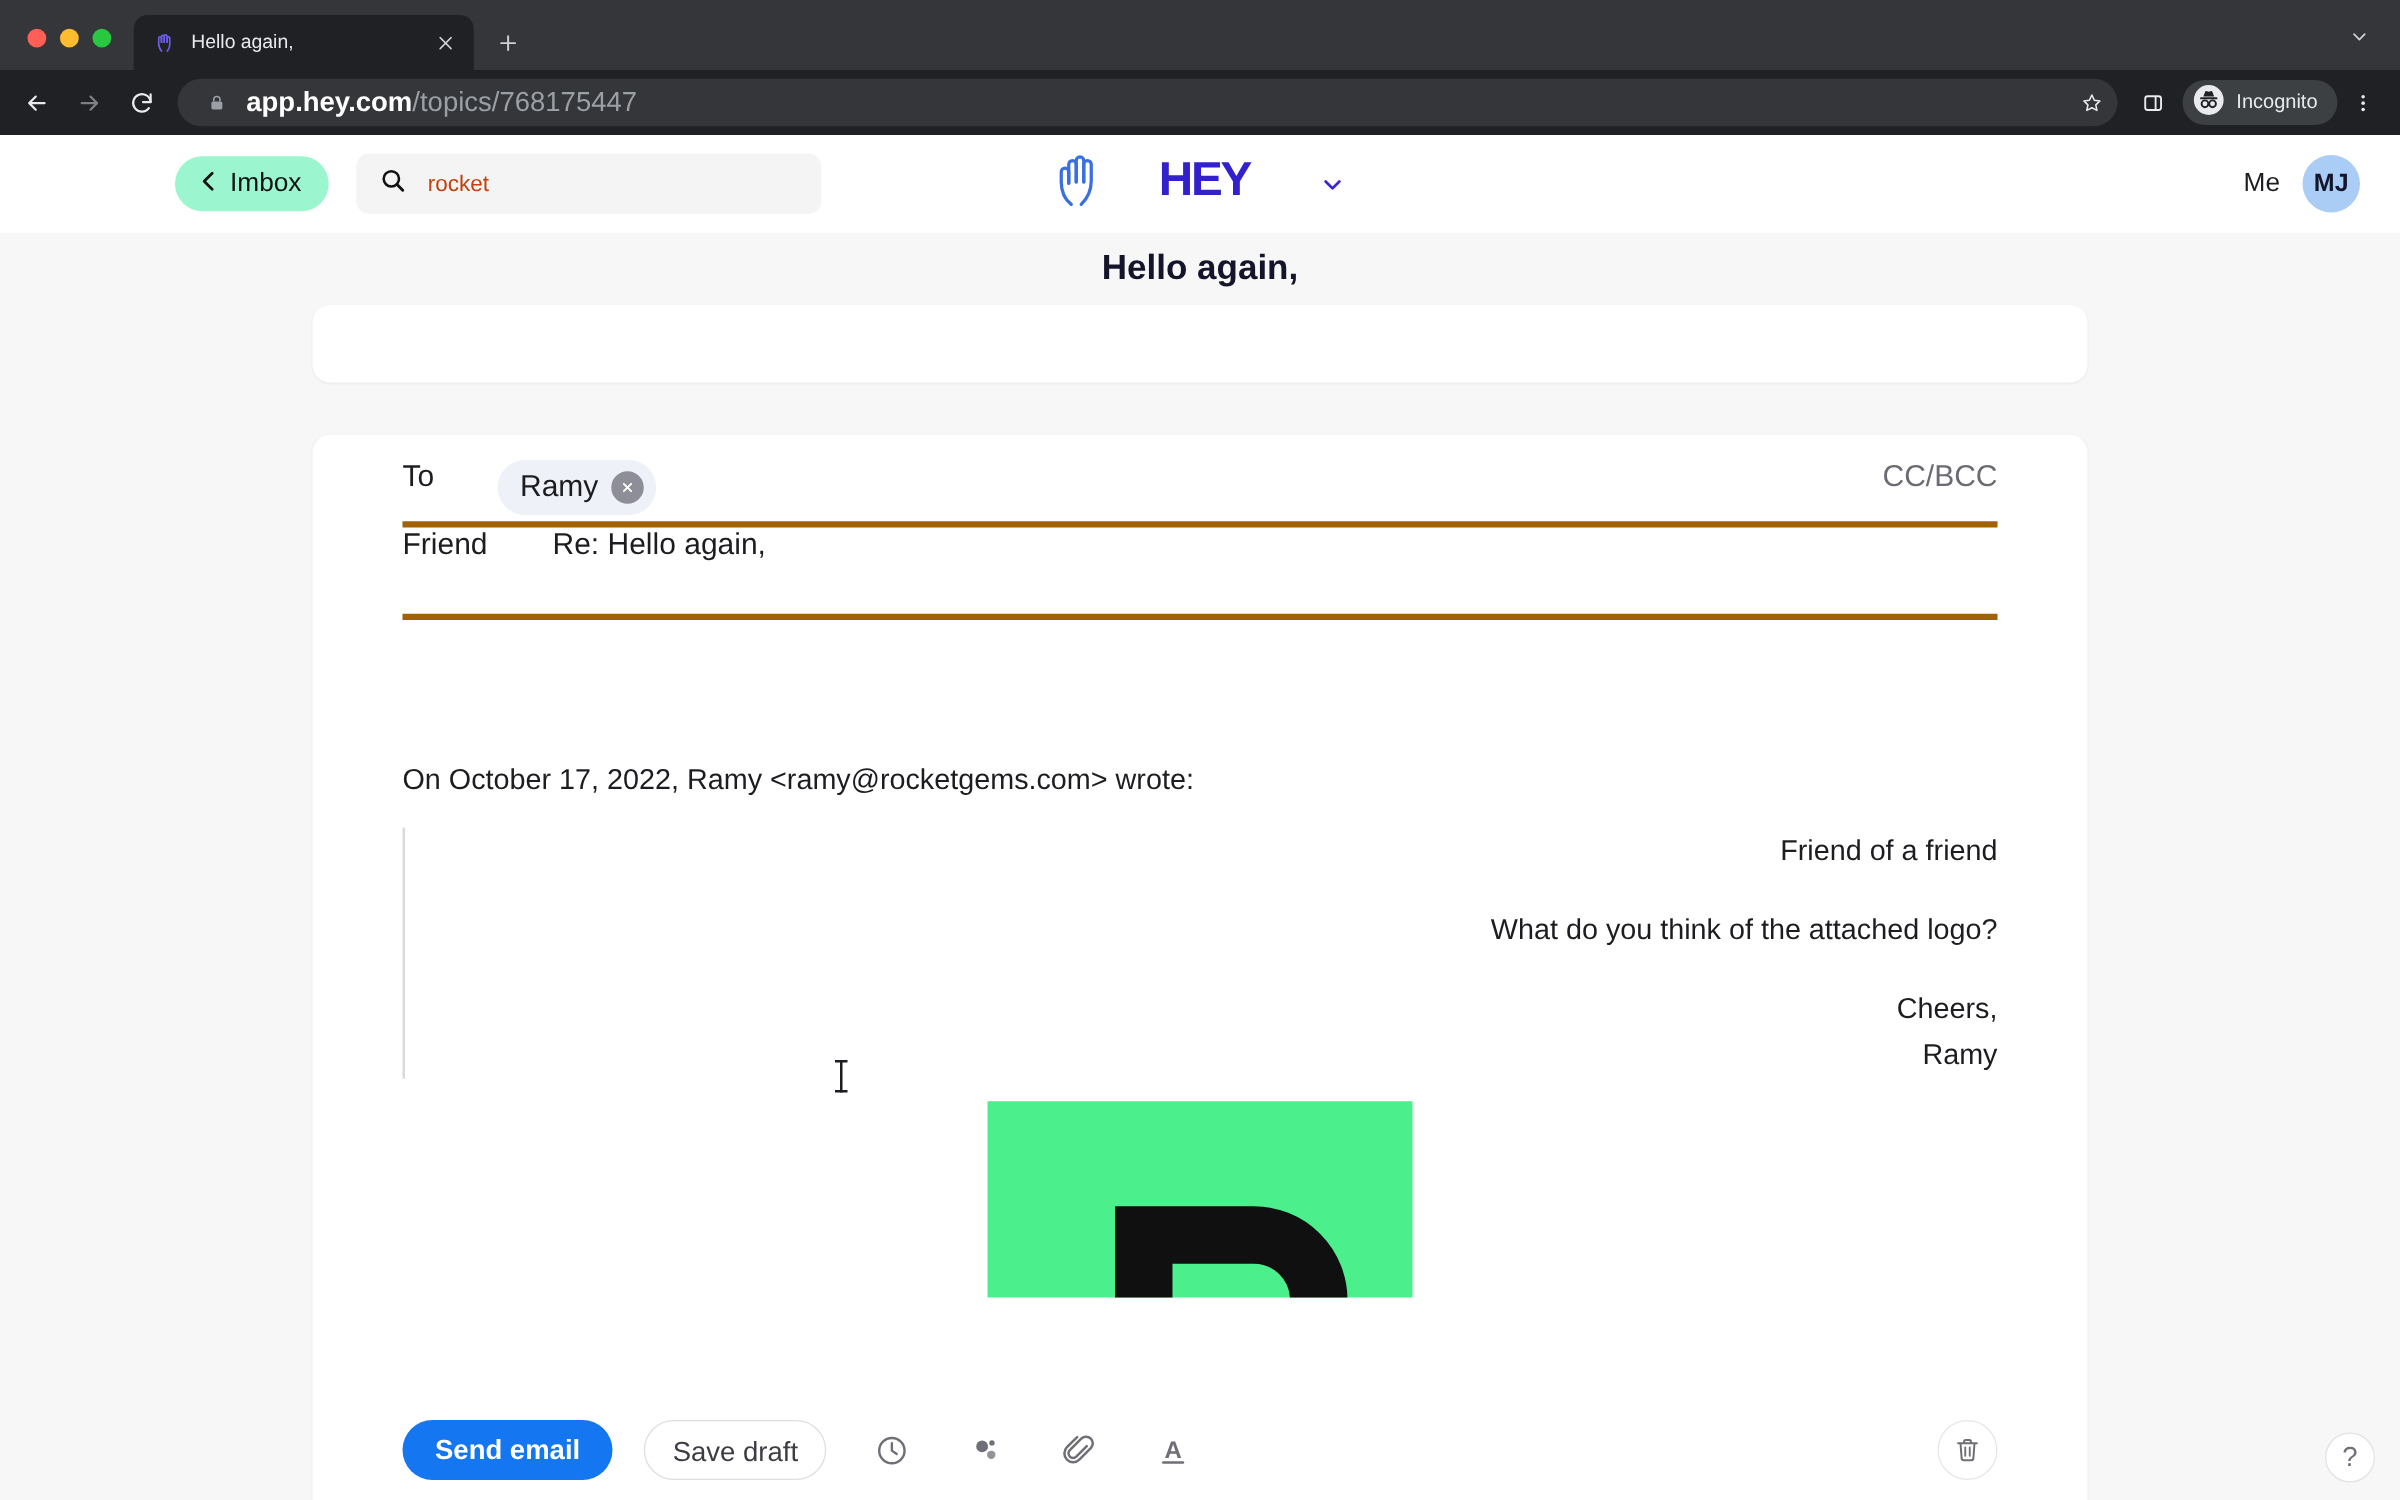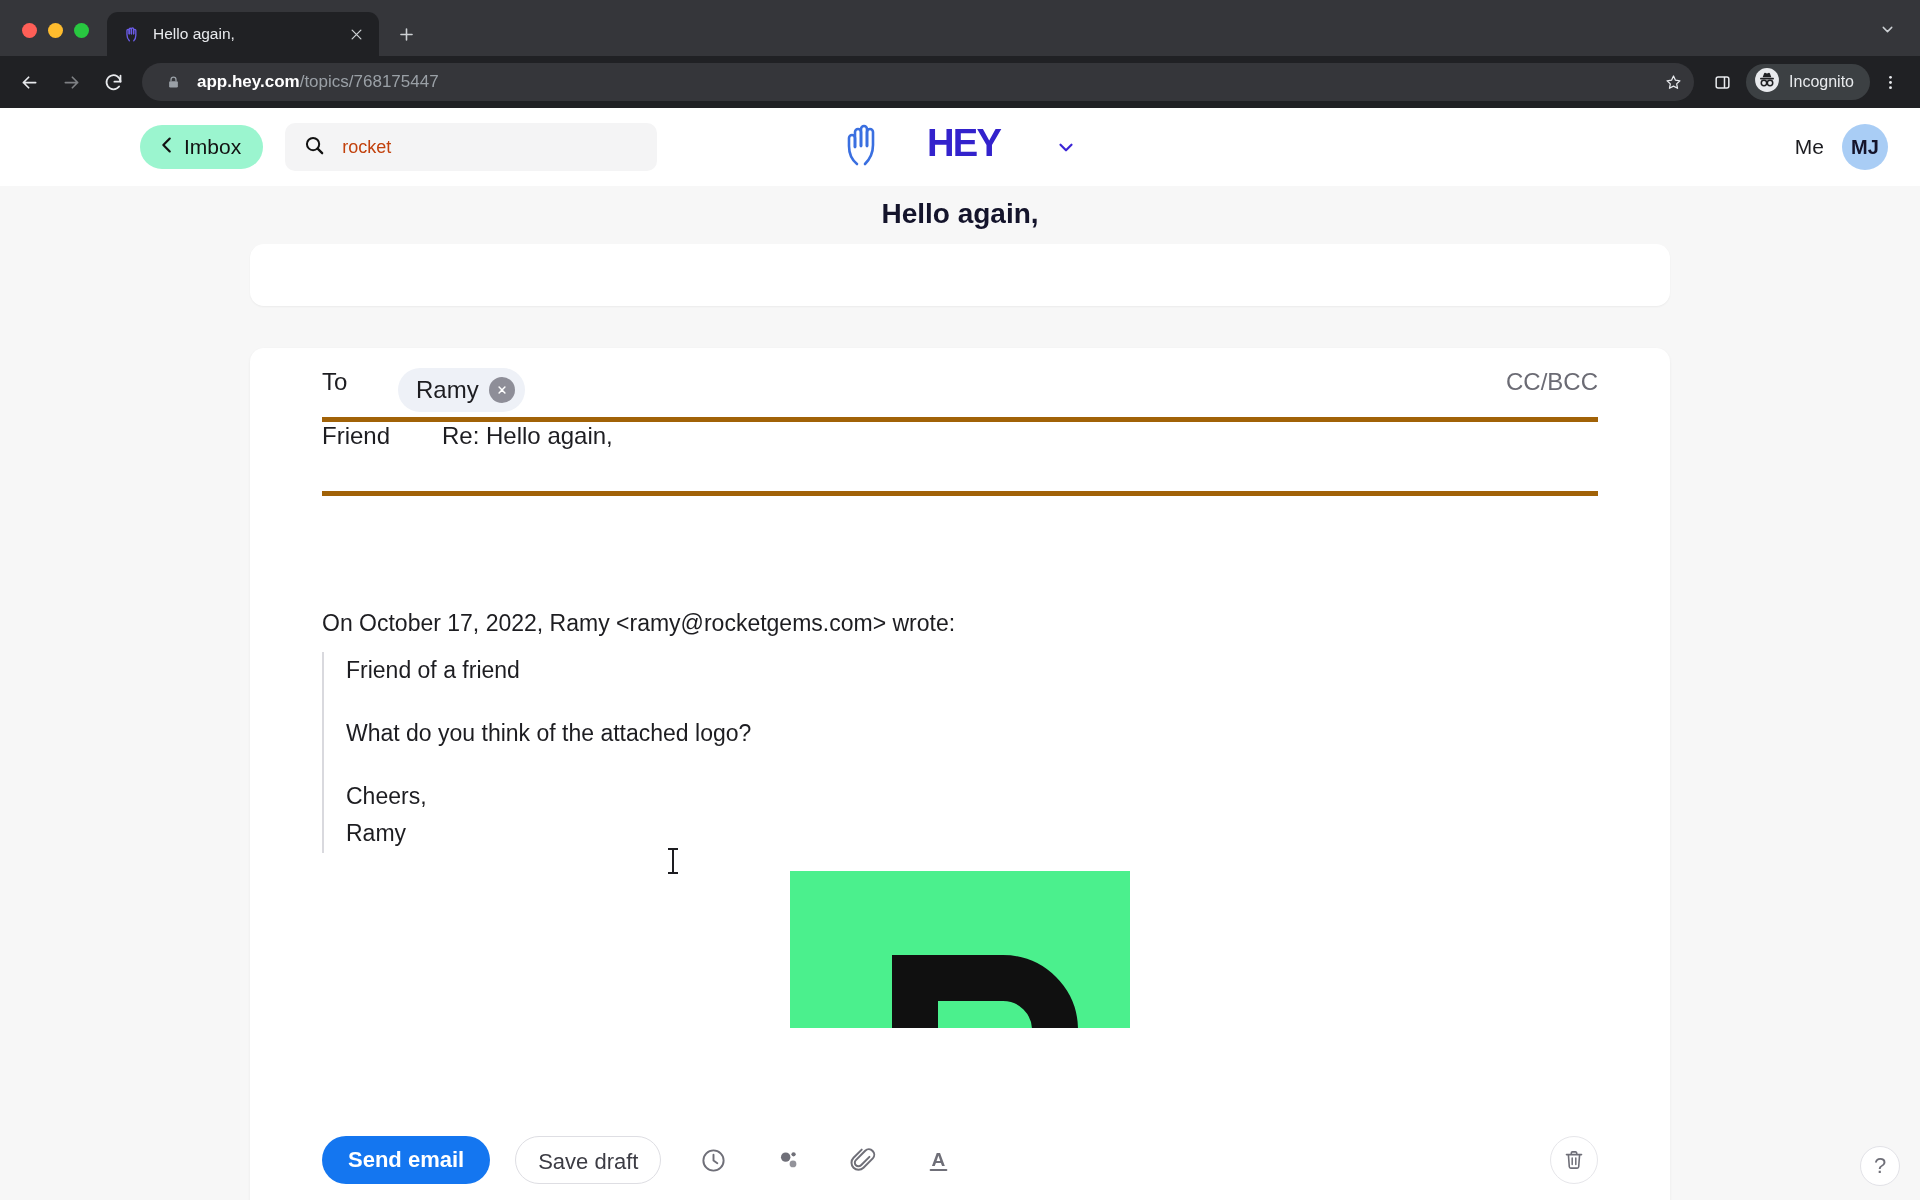--- a/index.html
+++ b/index.html
@@ -59,21 +59,21 @@
     width: 38px; height: 38px; border-radius: 50%;
     display: flex; align-items: center; justify-content: center;
     color: #e8eaed; flex: 0 0 auto;
   }
   .navbtn.disabled { color: #7e8084; }
   .omnibox {
     flex: 1 1 auto; height: 38px; background: #35363a;
     border-radius: 19px; display: flex; align-items: center;
     gap: 11px; padding: 0 8px 0 18px; margin-left: 6px;
   }
-  .omnibox .url { font-size: 17px; color: #e8eaed; white-space: nowrap; flex: 1 1 auto; }
+  .omnibox .url { font-size: 22px; color: #e8eaed; white-space: nowrap; flex: 1 1 auto; }
   .omnibox .url .host { color: #ffffff; font-weight: 600; }
   .omnibox .url .path { color: #9aa0a6; }
   .omni-icon { width: 26px; height: 26px; display: flex; align-items: center; justify-content: center; flex: 0 0 auto; }
   .tb-right { display: flex; align-items: center; gap: 2px; padding-left: 6px; }
   .tb-icon {
     width: 36px; height: 36px; display: flex; align-items: center;
     justify-content: center; color: #e8eaed; border-radius: 50%;
   }
   .incognito-pill {
     display: flex; align-items: center; gap: 9px;
@@ -165,21 +165,21 @@
     background: #8e8e98; color: #ffffff;
     display: flex; align-items: center; justify-content: center;
     font-size: 16px; line-height: 1;
   }
 
   .body-area { padding-top: 26px; position: relative; }
   .reply-space { height: 84px; }
   .quote-head { font-size: 23px; color: #1d1d21; line-height: 1.5; }
   .quote-block {
     border-left: 2px solid #d9d9de;
-    padding-left: 22px; margin-top: 11px;
+    padding-left: 22px; margin-top: 21px; text-align: right;
   }
   .quote-block p { font-size: 23px; color: #1d1d21; line-height: 1.62; }
   .quote-spacer { height: 26px; }
 
   .attachment {
     width: 340px; height: 157px; margin: 18px auto 0 auto;
     position: relative; overflow: hidden;
   }
   .attachment .glyph {
     position: absolute; left: 102px; top: 84px;

